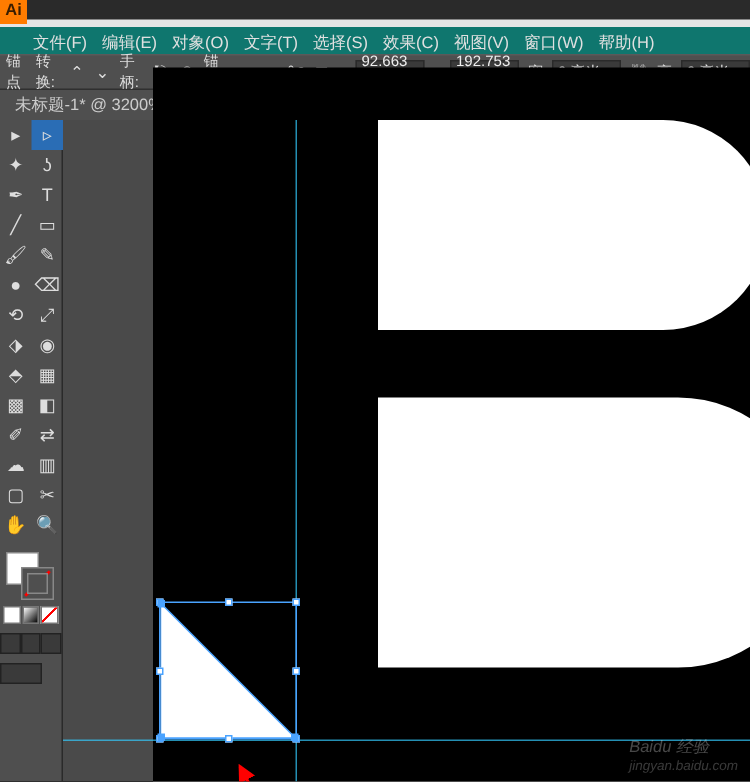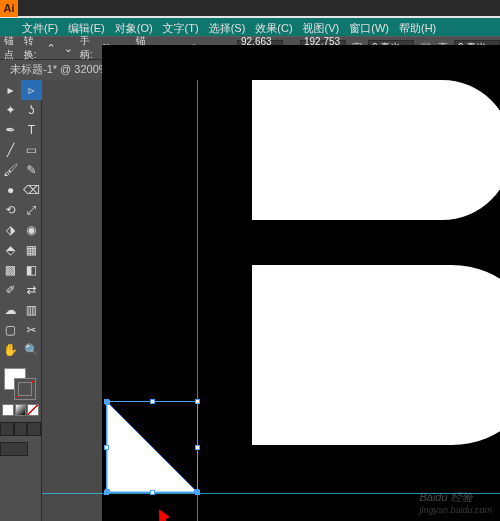--- a/index.html
+++ b/index.html
@@ -1,17 +1,17 @@
 <!DOCTYPE html>
 <html><head>
 <meta charset="utf-8">
 <style>
 *{margin:0;padding:0;box-sizing:border-box;font-family:"Microsoft YaHei",sans-serif;font-size:11px;color:#ccc;-webkit-user-select:none;user-select:none}
 body{width:500px;height:521px;background:#4a4a4a;overflow:hidden;position:relative}
-.titlebar{height:18px;background:#2a2a2a;display:flex;align-items:center;border-bottom:2px solid #e5e5e5}
+.titlebar{height:18px;background:#2a2a2a;display:flex;align-items:center;border-bottom:5px solid #e5e5e5}
 .ai-logo{width:18px;height:18px;background:#ff7c00;color:#3a1d00;font-weight:bold;font-size:11px;display:flex;align-items:center;justify-content:center}
 .menubar{height:18px;background:#0f766e;display:flex;align-items:flex-end;padding-left:22px;gap:10px}
 .menubar span{font-size:11px;color:#e0e0e0;white-space:nowrap}
 .optionsbar{height:24px;background:#4f4f4f;border-top:1px solid #5a5a5a;border-bottom:1px solid #2f2f2f;display:flex;align-items:center;padding-left:4px;gap:6px}
 .optionsbar .lbl{font-size:10px;color:#ddd}
 .optionsbar .ico{width:16px;height:16px;display:flex;align-items:center;justify-content:center;color:#ddd}
 .optionsbar .field{background:#3a3a3a;border:1px solid #2a2a2a;height:16px;padding:0 3px;font-size:10px;color:#eee;display:flex;align-items:center;min-width:46px}
 .optionsbar .link{width:12px;height:16px;display:flex;align-items:center;justify-content:center;color:#bbb}
 .tabbar{height:20px;background:#383838;display:flex;align-items:center;border-bottom:1px solid #222}
 .tab{background:#4f4f4f;height:20px;padding:0 10px;display:flex;align-items:center;gap:6px;font-size:10px;color:#eee;border-right:1px solid #2a2a2a}

